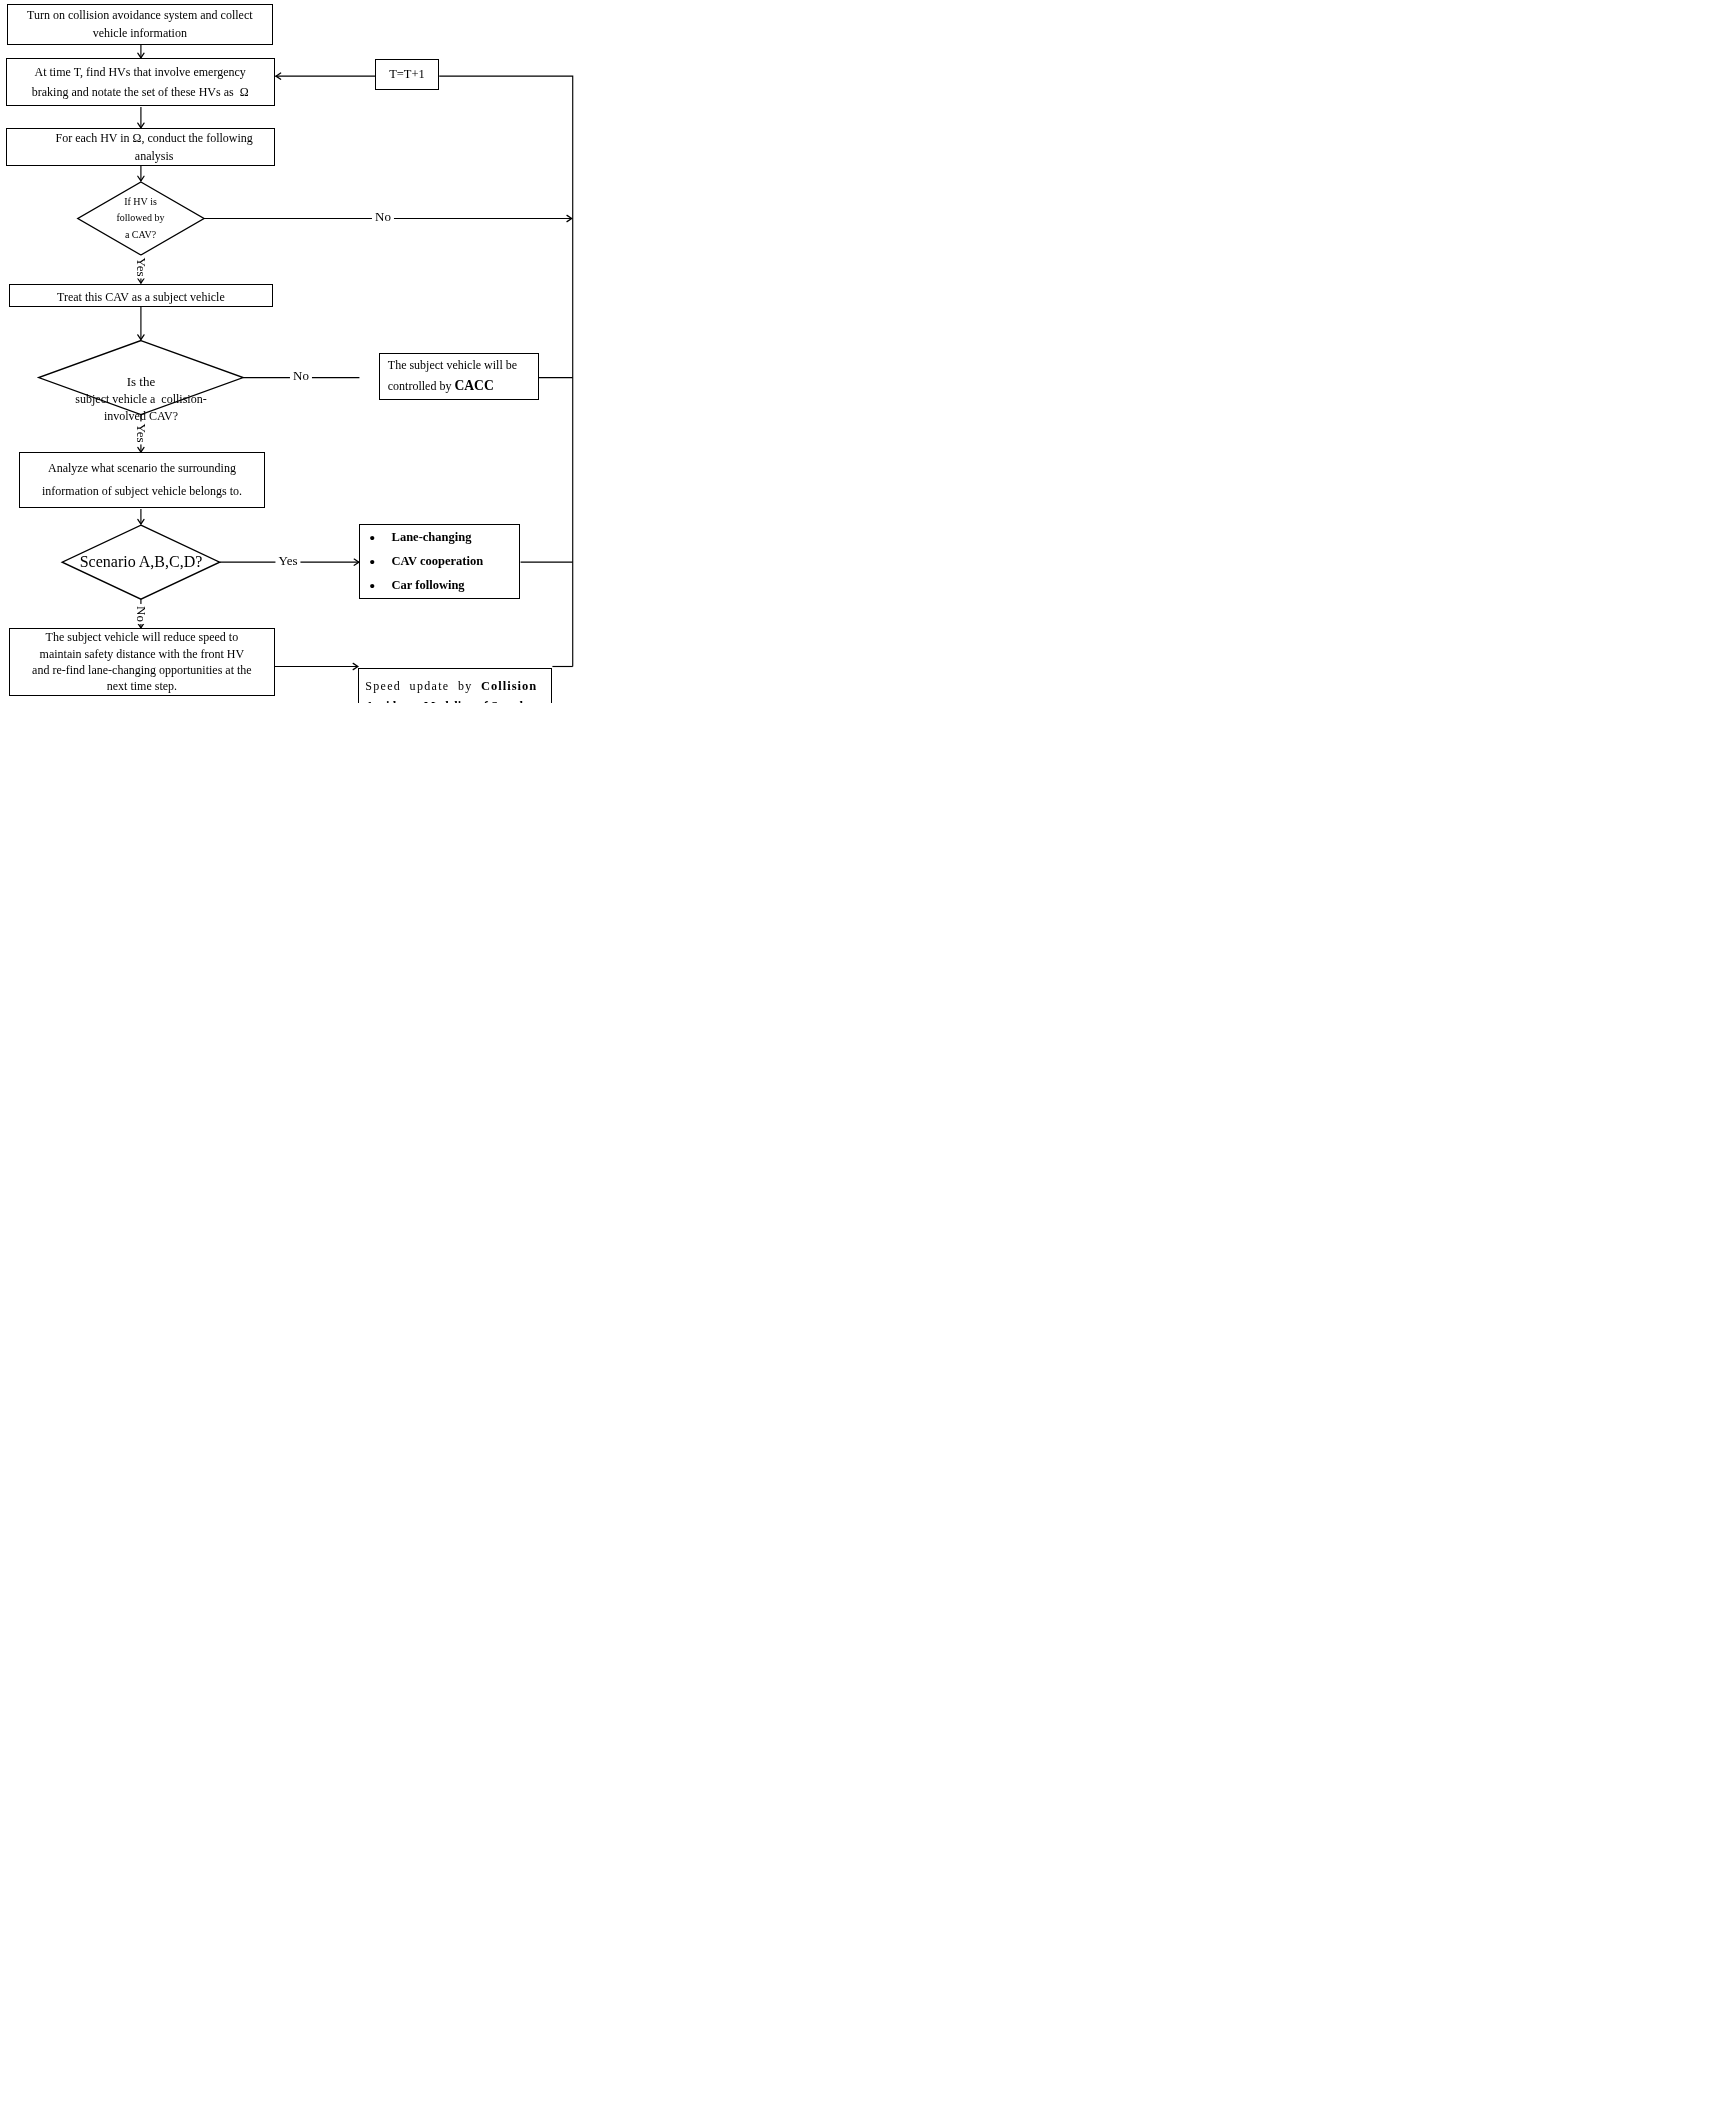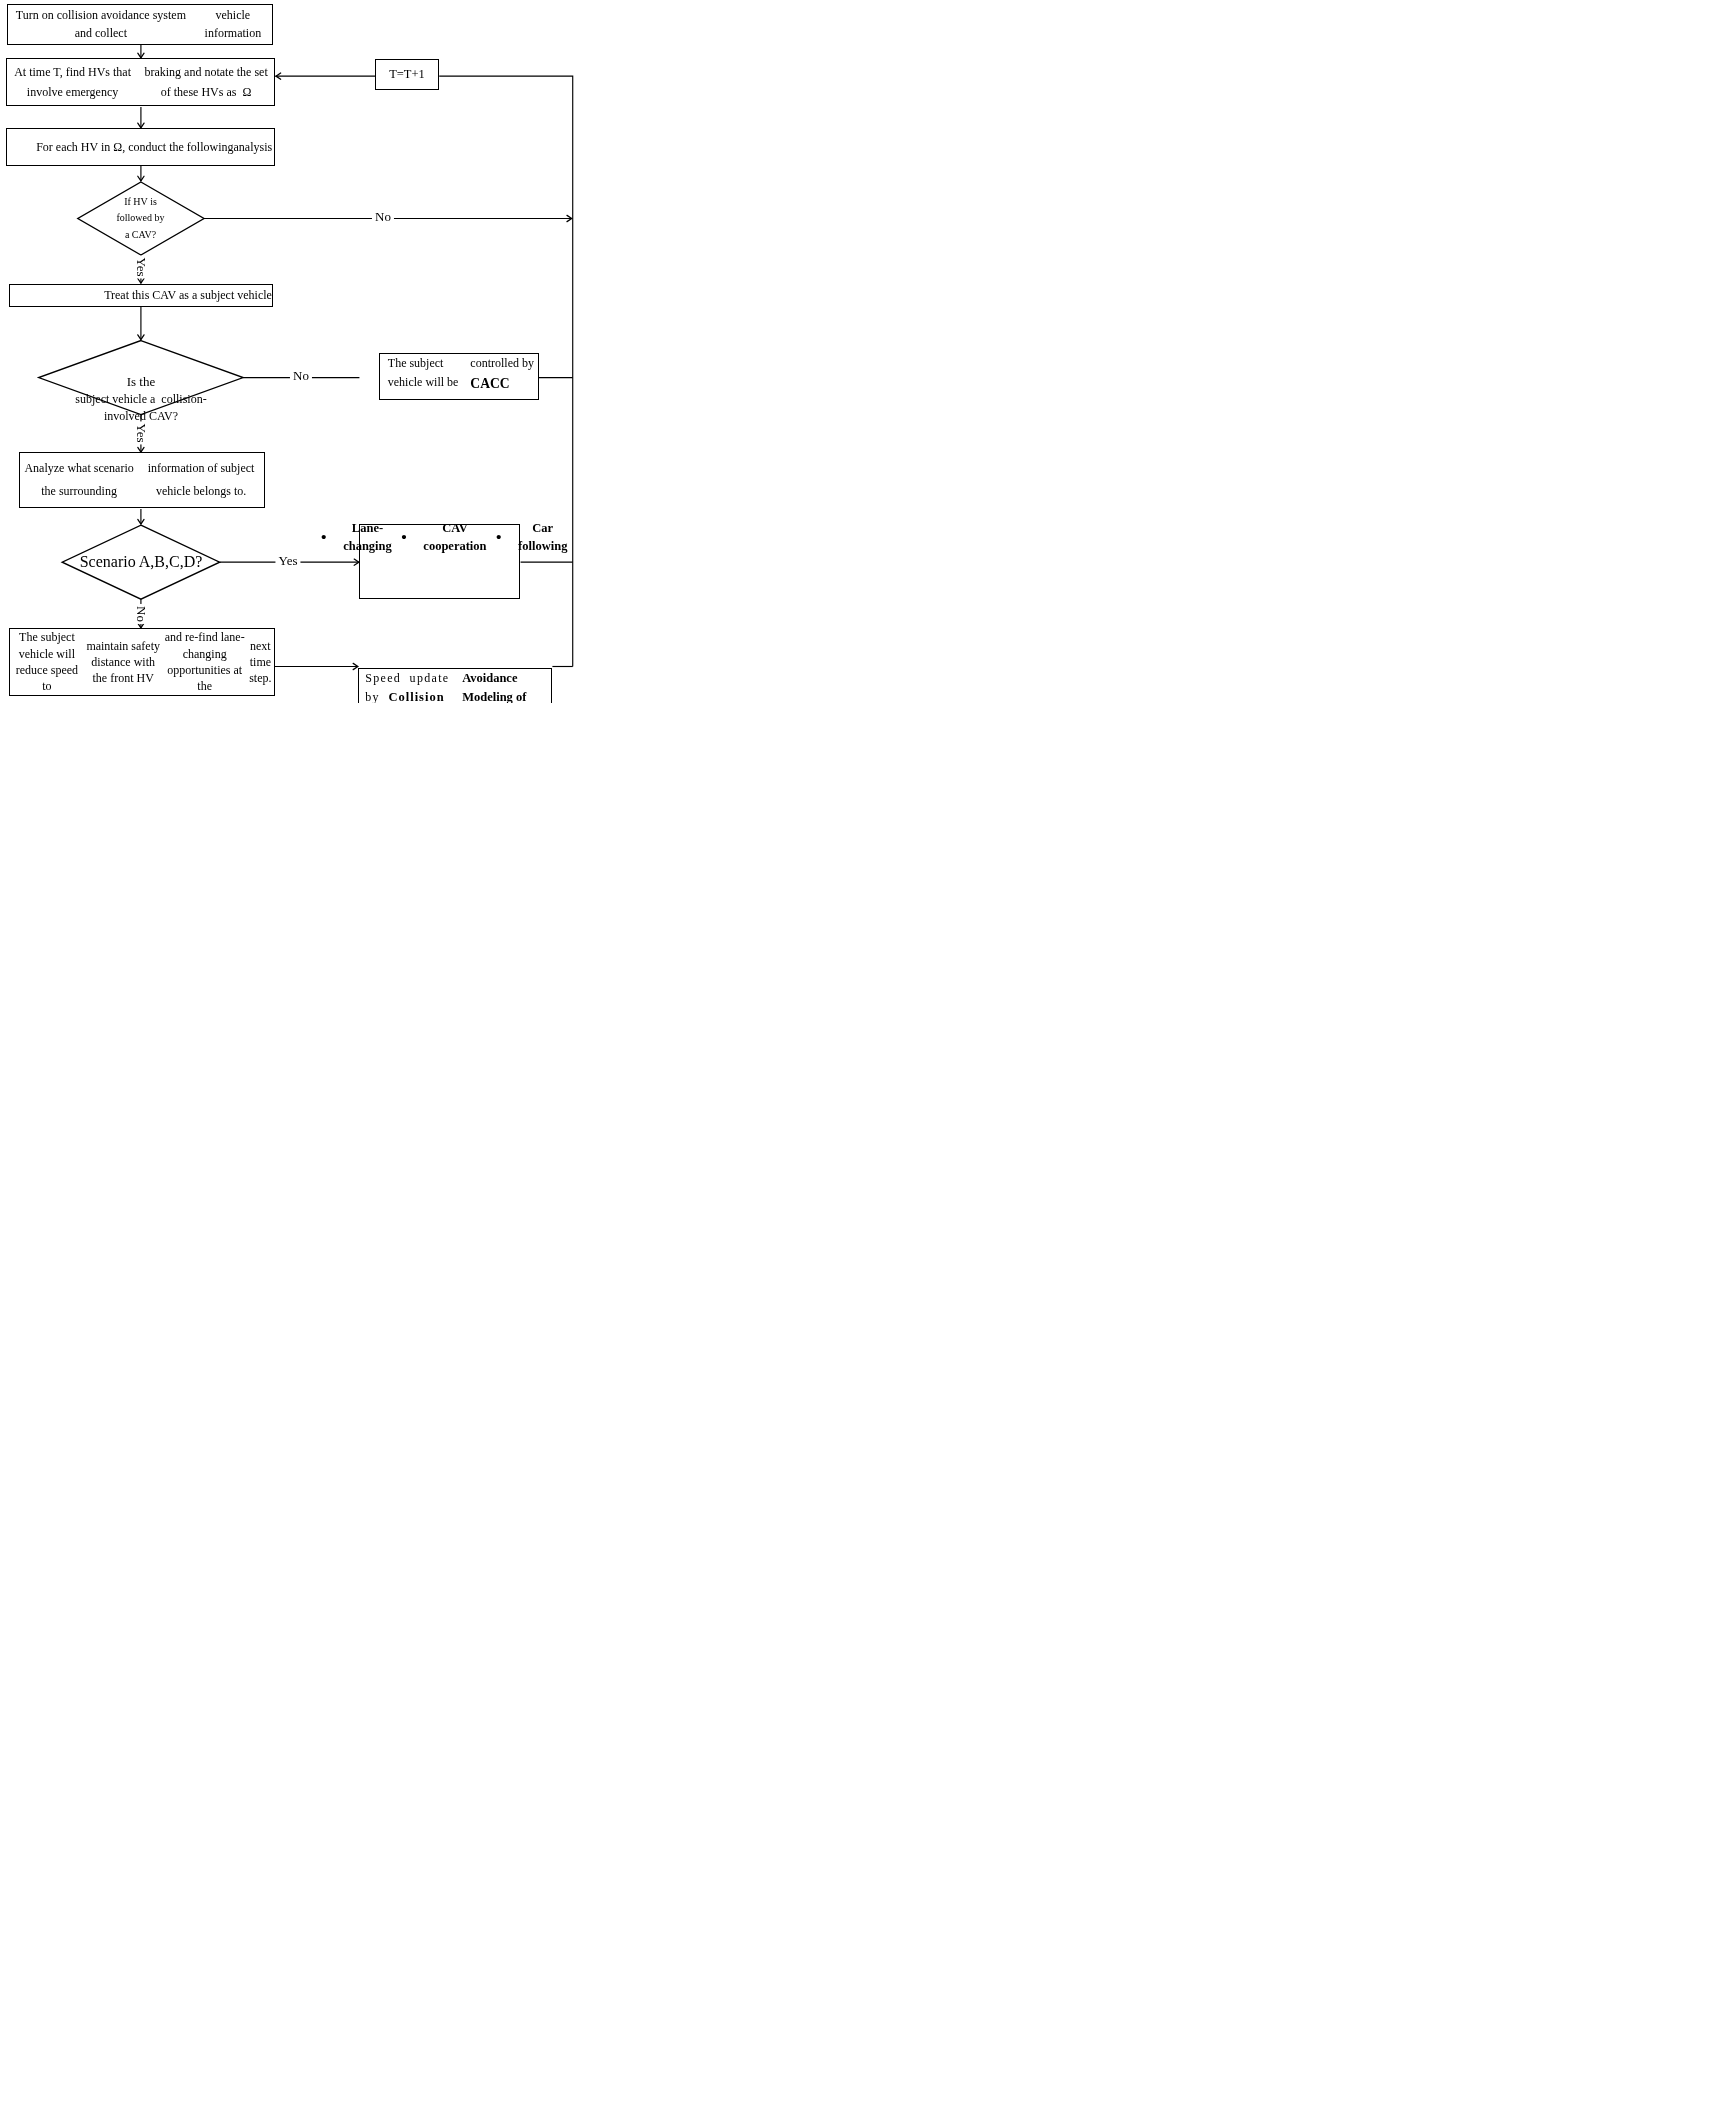--- a/index.html
+++ b/index.html
@@ -11,21 +11,21 @@
     font-family:"Liberation Serif","DejaVu Serif",serif;
     color:#000;
     overflow:hidden;
   }
   .wires{position:absolute;left:0;top:0;z-index:1;}
   .node{
     position:absolute;
     background:#ffffff;
     border:1.6px solid #000000;
     box-sizing:border-box;
-    display:flex;flex-direction:row;
+    display:flex;flex-direction:column;
     align-items:center;justify-content:center;
     text-align:center;
     font-size:12px;line-height:1.45;
     z-index:2;
   }
   .node .ln{display:block;}
   
   .n-start   {left:6.8px;  top:4.2px;    width:266px; height:41px;}
   .n-find    {left:5.7px;  top:58px;  width:269px; height:48px; line-height:1.7;}
   .n-incr    {left:375px; top:59px;  width:64px; height:31px; font-size:12.5px;}

